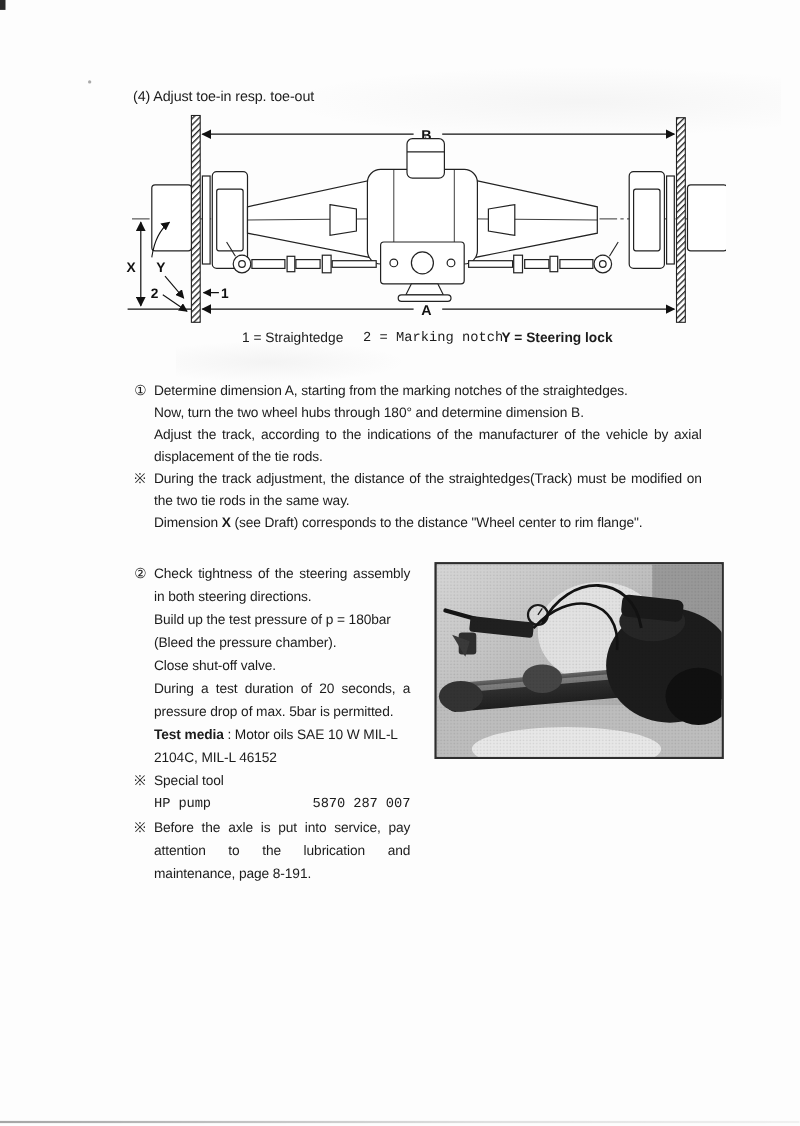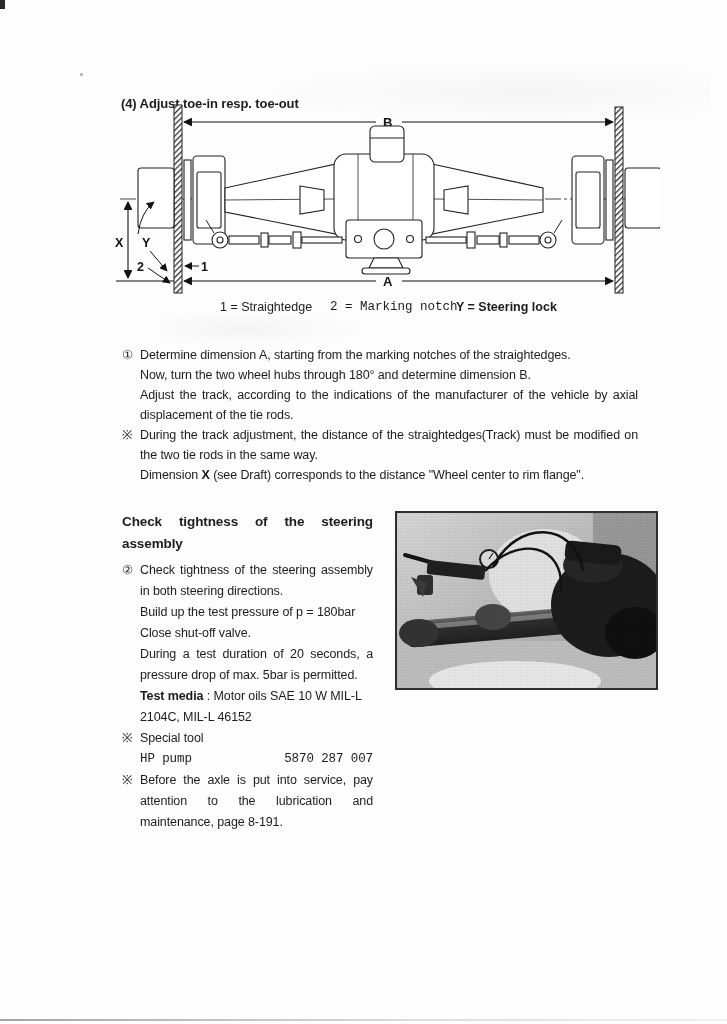--- a/index.html
+++ b/index.html
@@ -17,22 +17,22 @@
   .corner-mark { position:absolute; left:0; top:0; width:5px; height:9px; background:#2a2a2a; }
   .speck { position:absolute; left:80px; top:73px; width:3px; height:3px; background:#aaa; border-radius:50%; }
   .smudge-top { position:absolute; left:255px; top:60px; width:455px; height:65px;
     background: radial-gradient(ellipse at 60% 50%, rgba(90,90,90,0.05), rgba(0,0,0,0) 70%); }
   .smudge-mid { position:absolute; left:160px; top:310px; width:210px; height:38px;
     background: radial-gradient(ellipse at 40% 50%, rgba(90,90,90,0.06), rgba(0,0,0,0) 70%); }
   .bottom-scan-line { position:absolute; left:0; top:1019px; width:727px; height:2px;
     background: linear-gradient(90deg, rgba(0,0,0,0.35), rgba(0,0,0,0.12) 60%, rgba(0,0,0,0.05)); }
 
   .section-title {
-    position:absolute; left:121px; top:96px;
-    font-size:13px; font-weight:bold; letter-spacing:-0.1px;
+    position:absolute; left:121px; top:80px;
+    font-size:13px; font-weight:normal; letter-spacing:-0.1px;
   }
 
   .diagram-wrap { position:absolute; left:108px; top:100px; width:552px; height:200px; }
 
   .legend-row { position:absolute; left:208px; top:300px; width:430px; font-size:12.5px; }
   .legend-row span { position:absolute; white-space:nowrap; }
   .legend-1 { left:0;margin-left:12px; }
   .legend-2 { left:122px;font-family:Liberation Mono, monospace; }
   .legend-3 { left:248px;font-weight:bold; }
 
@@ -191,25 +191,25 @@
       <p class="just">Adjust the track, according to the indications of the manufacturer of the vehicle by axial displacement of the tie rods.</p>
     </div>
     <div class="hang">
       <span class="marker">※</span>
       <p class="just">During the track adjustment, the distance of the straightedges(Track) must be modified on the two tie rods in the same way.</p>
       <p><span>Dimension </span><b>X</b><span> (see Draft) corresponds to the distance "Wheel center to rim flange".</span></p>
     </div>
   </div>
 
   <div class="left-col">
-    <div class="col-heading">Check tightness of the steering assembly</div>
     <div class="hang">
       <span class="marker">②</span>
       <p class="just">Check tightness of the steering assembly in both steering directions.</p>
       <p>Build up the test pressure of p = 180bar</p>
+      <p>(Bleed the pressure chamber).</p>
       <p>Close shut-off valve.</p>
       <p class="just">During a test duration of 20 seconds, a pressure drop of max. 5bar is permitted.</p>
       <p><b>Test media</b><span> : Motor oils SAE 10 W MIL-L 2104C, MIL-L 46152</span></p>
     </div>
     <div class="hang">
       <span class="marker">※</span>
       <p>Special tool</p>
       <p class="tool-row">
           <span>HP pump</span>
           <span>5870 287 007</span>

